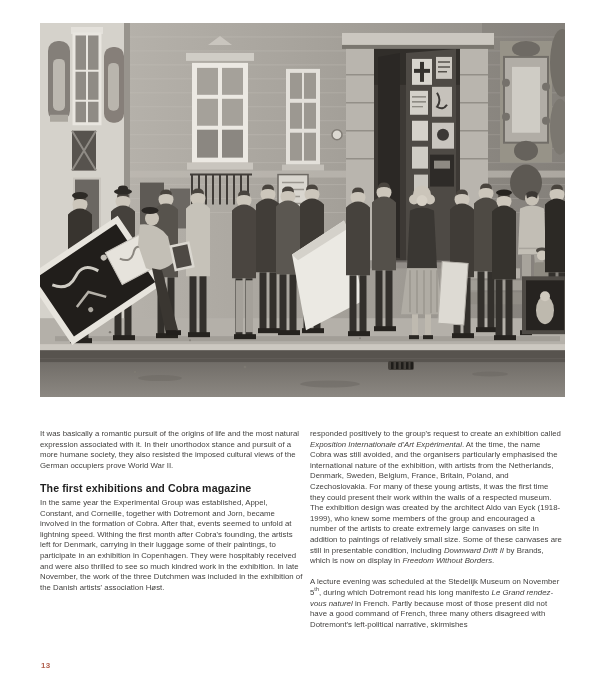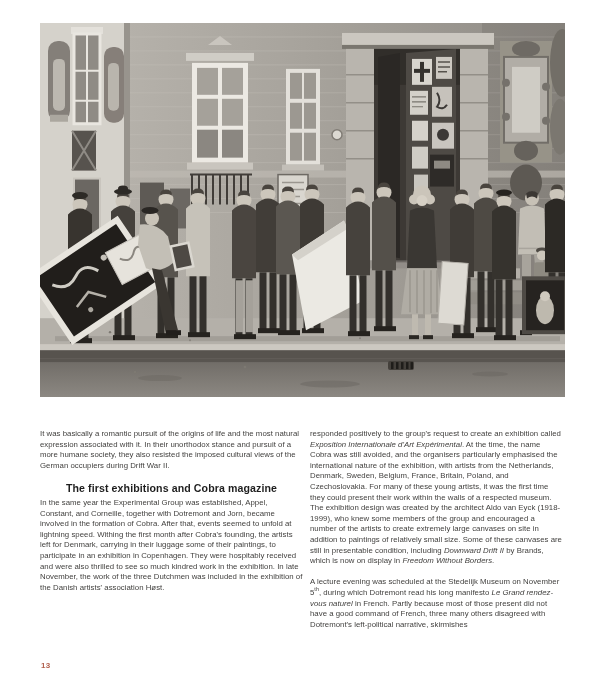--- a/index.html
+++ b/index.html
@@ -10,21 +10,21 @@
 
   .photo { position:absolute; left:40px; top:23px; width:525px; height:374px; overflow:hidden; }
   .photo svg { display:block; width:100%; height:100%; }
 
   .col { position:absolute; top:429px; font-size:7.8px; line-height:10.6px; color:#403f3d; letter-spacing:0.02px; }
   .col-left  { left:40px;  width:263px; }
   .col-right { left:310px; width:253px; }
 
   .col p { margin:0 0 10.6px 0; }
   .col h2 { font-size:10.6px; line-height:13px; font-weight:700; color:#1e1e1e;
-            letter-spacing:0.1px; margin:10px 0 3px 0;text-align:center; }
+            letter-spacing:0.1px; margin:10px 0 3px 0; }
   .col em { font-style:italic; }
   .col sup { font-size:5.5px; vertical-align:super; line-height:0; }
 
   .pagenum { position:absolute; left:41px; top:661px; font-size:8px; font-weight:700;
              color:#b2604d; letter-spacing:0.3px; }
 </style>
 </head>
 <body>
 
 <div class="page">
@@ -258,21 +258,21 @@
       <rect x="503" y="274" width="5" height="36" fill="#35322d"></rect>
 
       <use href="#fig" x="517" y="172" color="#2c2925"></use>
       <rect x="484" y="256" width="42" height="54" fill="#262320" stroke="#4e4a45" stroke-width="4"></rect>
       <ellipse cx="505" cy="288" rx="9" ry="14" fill="#beb9ae"></ellipse>
       <circle cx="505" cy="274" r="5" fill="#cfc9be"></circle>
     </svg>
   </figure>
 
   <div class="col col-left">
-    <p><span>It was basically a romantic pursuit of the origins of life and the most natural expression associated with it. In their unorthodox stance and pursuit of a more humane society, they also resisted the imposed cultural views of the German occupiers during Drift War II.</span></p>
+    <p><span>It was basically a romantic pursuit of the origins of life and the most natural expression associated with it. In their unorthodox stance and pursuit of a more humane society, they also resisted the imposed cultural views of the German occupiers prove World War II.</span></p>
     <h2>The first exhibitions and Cobra magazine</h2>
     <p><span>In the same year the Experimental Group was established, Appel, Constant, and Corneille, together with Dotremont and Jorn, became involved in the formation of Cobra. After that, events seemed to unfold at lightning speed. Withing the first month after Cobra's founding, the artists left for Denmark, carrying in their luggage some of their paintings, to participate in an exhibition in Copenhagen. They were hospitably received and were also thrilled to see so much kindred work in the exhibition. In late November, the work of the three Dutchmen was included in the exhibition of the Danish artists' association Høst.</span></p>
   </div>
 
   <div class="col col-right">
     <p><span>responded positively to the group's request to create an exhibition called </span><em>Exposition Internationale d'Art Expérimental</em><span>. At the time, the name Cobra was still avoided, and the organisers particularly emphasised the international nature of the exhibition, with artists from the Netherlands, Denmark, Sweden, Belgium, France, Britain, Poland, and Czechoslovakia. For many of these young artists, it was the first time they could present their work within the walls of a respected museum. The exhibition design was created by the architect Aldo van Eyck (1918-1999), who knew some members of the group and encouraged a number of the artists to create extremely large canvases on site in addition to paintings of relatively small size. Some of these canvases are still in presentable condition, including </span><em>Downward Drift II</em><span> by Brands, which is now on display in </span><em>Freedom Without Borders</em><span>.</span></p>
     <p><span>A lecture evening was scheduled at the Stedelijk Museum on November 5</span><sup>th</sup><span>, during which Dotremont read his long manifesto </span><em>Le Grand rendez-vous naturel</em><span> in French. Partly because most of those present did not have a good command of French, three many others disagreed with Dotremont's left-political narrative, skirmishes</span></p>
   </div>
 
   <div class="pagenum">13</div>

